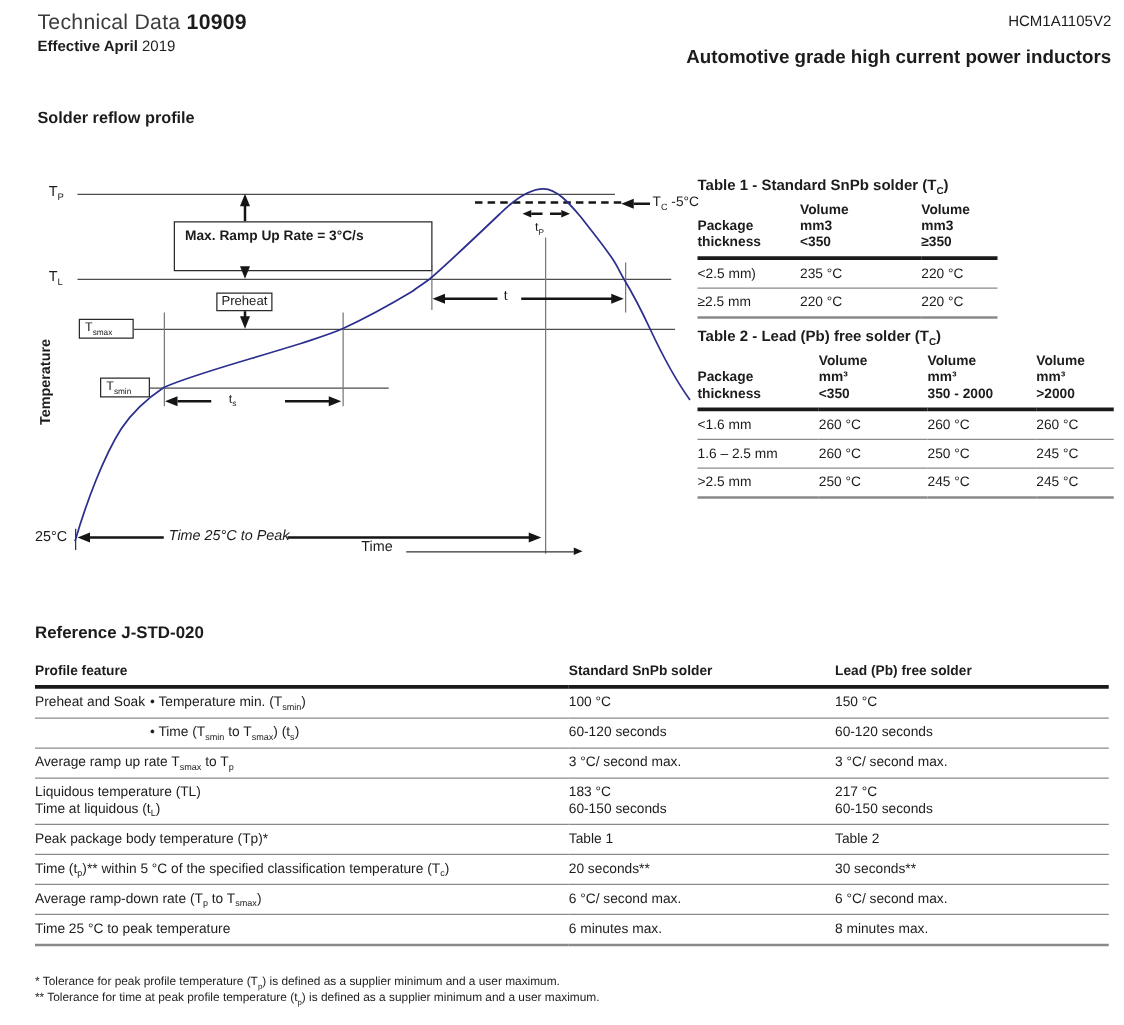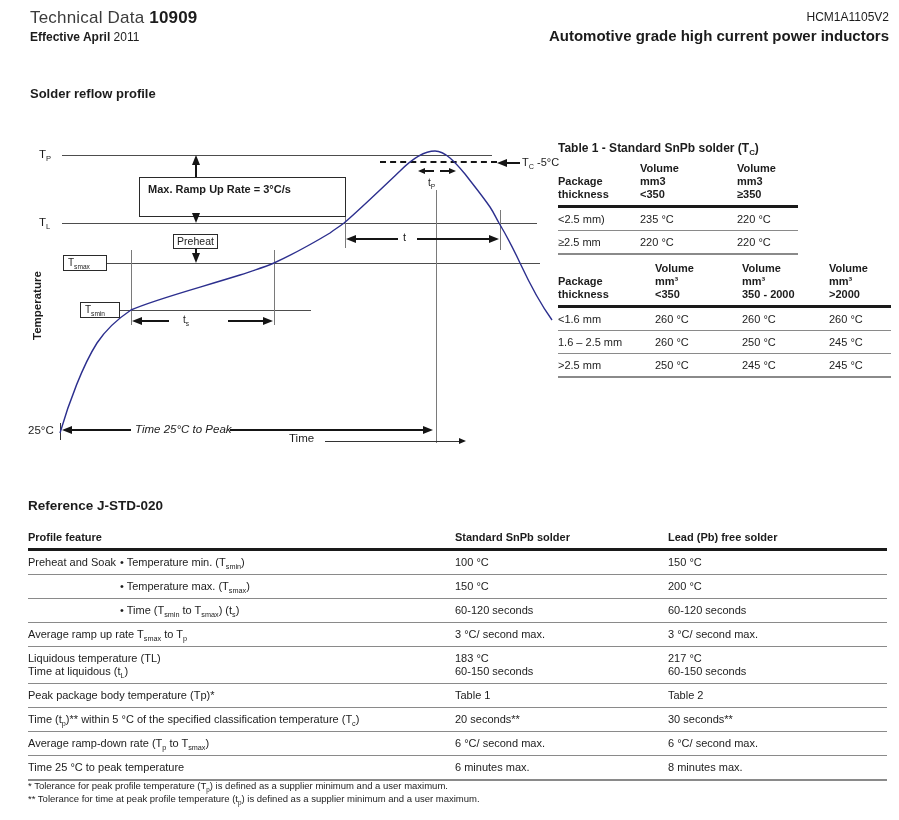--- a/index.html
+++ b/index.html
@@ -7,21 +7,21 @@
   .page { position:relative; width:899px; height:820px; background:#fff; overflow:hidden; }
 
   
   .hdr-left { position:absolute; left:30px; top:8px; }
   .doc-title { font-size:17px; color:#3c3c3c; letter-spacing:0.2px; }
   .doc-title b { color:#1c1c1c; }
   .effective { font-size:12px; font-weight:bold; margin-top:2px; }
   .effective span.yr { font-weight:normal; }
   .hdr-right { position:absolute; right:10px; top:10px; text-align:right; }
   .product-code { font-size:12px; font-weight:normal; }
-  .product-desc { font-size:15px; font-weight:bold; margin-top:3px; }
+  .product-desc { font-size:15px; font-weight:bold; margin-top:13px; }
 
   .section-title { position:absolute; left:30px; top:86px; font-size:13px; font-weight:bold; }
 
   
   .chart { position:absolute; left:25px; top:140px; width:535px; height:320px; font-size:11px; }
   .hline { position:absolute; height:1px; background:#4d4d4d; }
   .vline { position:absolute; width:1px; background:#7a7a7a; }
   .mline { position:absolute; height:2px; background:#151515; }
   .dashed { position:absolute; height:0; border-top:2.5px dashed #151515; }
   .ah-left  { position:absolute; width:0; height:0; border-top:4px solid transparent; border-bottom:4px solid transparent; border-right:10px solid #151515; }
@@ -57,21 +57,21 @@
 
   .footnotes { position:absolute; left:28px; top:779px; font-size:9.5px; line-height:13px; }
 </style>
 </head>
 <body>
 
 <div class="page">
 
   <div class="hdr-left">
     <div class="doc-title"><span>Technical Data</span> <b>10909</b></div>
-    <div class="effective"><span>Effective April</span> <span class="yr">2011</span></div>
+    <div class="effective"><span>Effective April</span> <span class="yr">2019</span></div>
   </div>
   <div class="hdr-right">
     <div class="product-code">HCM1A1105V2</div>
     <div class="product-desc">Automotive grade high current power inductors</div>
   </div>
 
   <div class="section-title">Solder reflow profile</div>
 
   <div class="chart">
 
@@ -172,20 +172,21 @@
         <tr>
           <td>≥2.5 mm</td>
           <td>220 °C</td>
           <td>220 °C</td>
         </tr>
       </tbody>
     </table>
   </div>
 
   <div class="mini-table-wrap" style="left:558px; top:262px; width:333px;">
+    <div class="mini-title">Table 2 - Lead (Pb) free solder (T<sub>C</sub>)</div>
     <table class="mini" style="width:333px;">
       <colgroup>
           <col style="width:97px">
           <col style="width:87px">
           <col style="width:87px">
           <col style="width:62px">
         </colgroup>
       <thead>
         <tr>
           <th>Package
@@ -241,26 +242,20 @@
     </thead>
     <tbody>
       <tr>
         <td>Preheat and Soak</td>
         <td>• Temperature min. (T<sub>smin</sub>)</td>
         <td>100 °C</td>
         <td>150 °C</td>
       </tr>
       <tr>
         <td></td>
-        <td>• Temperature max. (T<sub>smax</sub>)</td>
-        <td>150 °C</td>
-        <td>200 °C</td>
-      </tr>
-      <tr>
-        <td></td>
         <td>• Time (T<sub>smin</sub> to T<sub>smax</sub>) (t<sub>s</sub>)</td>
         <td>60-120 seconds</td>
         <td>60-120 seconds</td>
       </tr>
       <tr>
         <td colspan="2">Average ramp up rate T<sub>smax</sub> to T<sub>p</sub></td>
         <td>3 °C/ second max.</td>
         <td>3 °C/ second max.</td>
       </tr>
       <tr>

